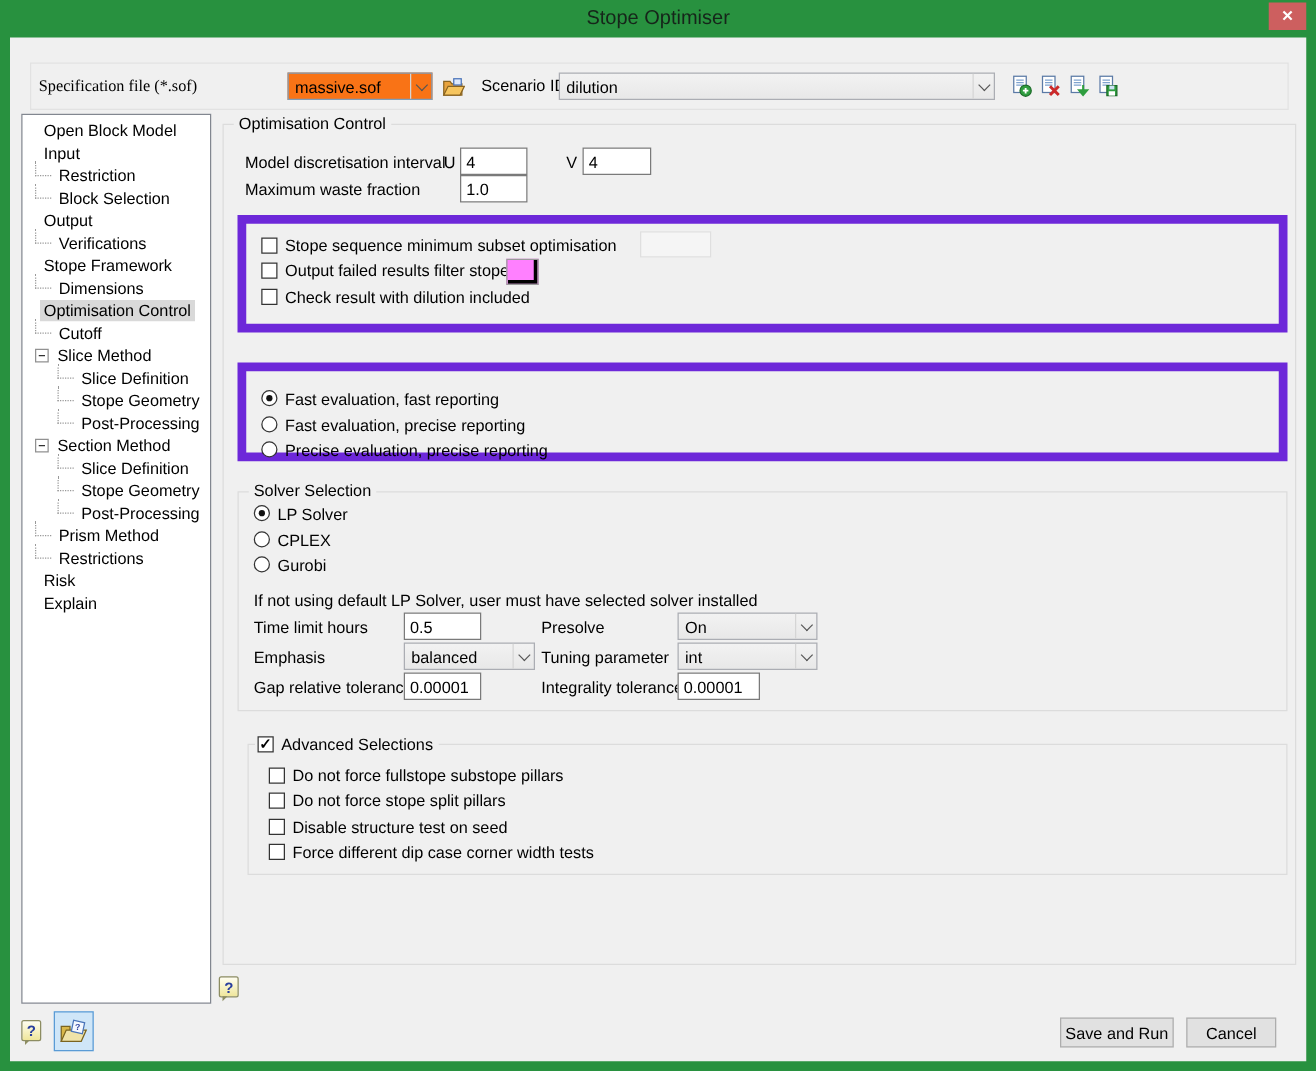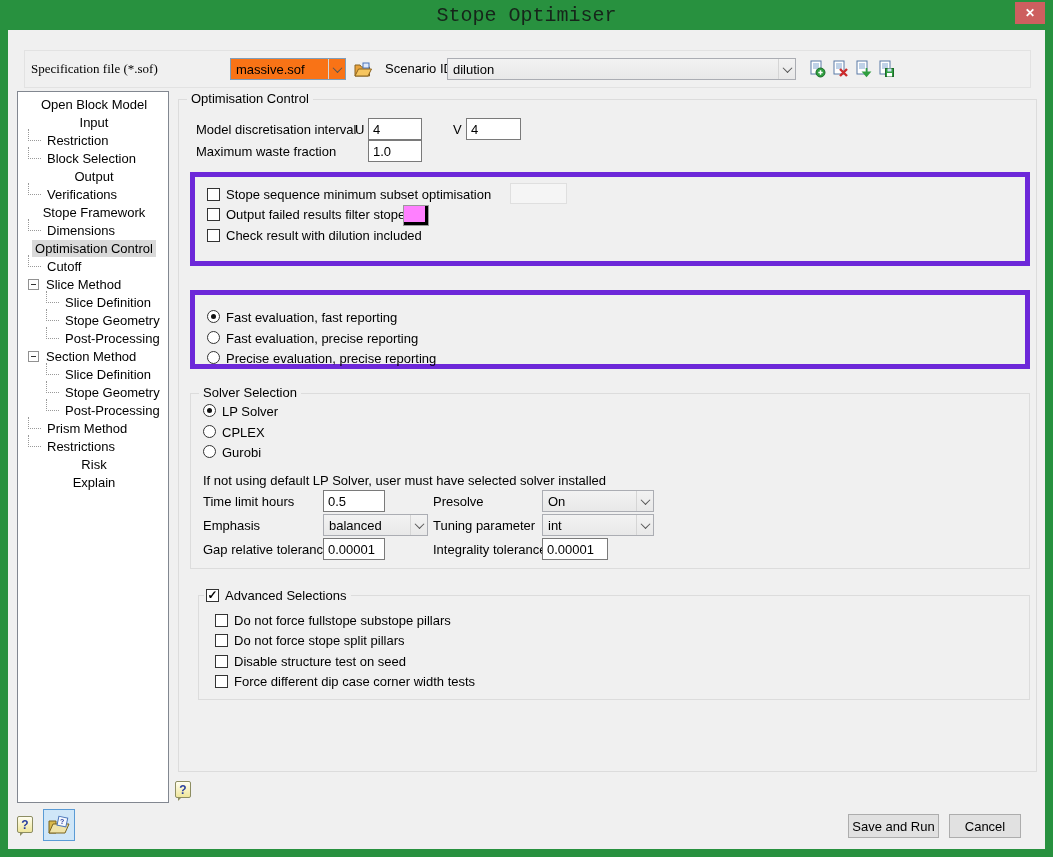--- a/index.html
+++ b/index.html
@@ -1,48 +1,48 @@
 <!DOCTYPE html>
 <html><head>
 <meta charset="utf-8">
 <style>
   * { box-sizing: border-box; margin: 0; padding: 0; }
   body { font-family: "Liberation Sans", sans-serif; background:#555; }
   .window { position:relative; width:1053px; height:857px; background:#28913f; outline:1px solid #17702c; overflow:hidden; }
   .titlebar { position:absolute; left:0; top:0; width:100%; height:30px; display:flex; align-items:center; justify-content:center; }
-  .title { font-size:20px; color:#16251a;font-family:Liberation Mono, monospace; }
+  .title { font-size:16px; color:#16251a; }
   .close-btn { position:absolute; top:2px; right:8px; width:30px; height:22px; background:#cd5f5f; color:#fff; font-size:12px; font-weight:bold; display:flex; align-items:center; justify-content:center; cursor:default; }
   .client { position:absolute; left:8px; top:30px; right:8px; bottom:8px; background:#f0f0f0; font-size:13px; color:#000; }
 
   
   .header-box { position:absolute; left:16px; top:20px; width:1007px; height:38px; border:1px solid #e2e2e2; }
   .hlabel { position:absolute; line-height:21px; }
   .combo { position:absolute; height:22px; border:1px solid #abadb3; background:linear-gradient(#f2f2f2,#e8e8e8); display:flex; align-items:center; }
   .combo.white { background:#f97316; border-color:#7f9db9; }
   .combo-val { flex:1; padding-left:5px; font-size:13px; overflow:hidden; white-space:nowrap; }
   .combo-btn { width:17px; height:100%; display:flex; align-items:center; justify-content:center; border-left:1px solid #d5d5d5; }
   .chev { width:7px; height:7px; border-right:1.5px solid #555; border-bottom:1.5px solid #555; transform:rotate(45deg) translate(-1px,-1px); }
   .icon-btn { position:absolute; width:18px; height:18px; cursor:default; }
 
   
   .tree-panel { position:absolute; left:9px; top:61px; width:152px; height:712px; background:#fff; border:1px solid #828790; padding-top:3px; overflow:hidden; }
   .tree-row { display:flex; align-items:center; height:18px; font-size:13px; white-space:nowrap; cursor:default; }
-  .tree-row.lvl0 { padding-left:2px;justify-content:center; }
+  .tree-row.lvl0 { padding-left:14px; }
   .tree-row.lvl1 { padding-left:10px; }
   .tree-row.lvl2 { padding-left:28px; }
   .connector { display:inline-block; width:13px; height:12px; border-left:1px dotted #999; border-bottom:1px dotted #999; margin:-6px 3px 4px 0; }
   .expander { width:11px; height:11px; border:1px solid #919191; background:#fff; margin-right:4px; display:flex; align-items:center; justify-content:center; flex:none; }
   .expander::after { content:''; width:5px; height:1px; background:#333; }
   .tree-label { padding:0 3px; line-height:17px; }
   .tree-row.selected .tree-label { background:#d9d9d9; }
 
   
   .groupbox { position:absolute; border:1px solid #dcdcdc; }
   .group-title { position:absolute; top:-9px; left:8px; background:#f0f0f0; padding:0 4px; font-size:13px; line-height:16px; }
-  .panel { position:absolute; border:5px solid #6d28d9; }
+  .panel { position:absolute; border:7px solid #6d28d9; }
   .flabel { position:absolute; line-height:21px; font-size:13px; }
   input.tb { position:absolute; height:22px; border:1px solid #7a7a7a; background:#fff; font-family:"Liberation Sans",sans-serif; font-size:13px; padding-left:4px; }
   input.tb.disabled { border-color:#dfdfdf; background:#f5f5f5; }
 
   .chk-row { display:flex; align-items:center; height:20.5px; cursor:default; }
   .chk { width:13px; height:13px; border:1px solid #333; background:#fff; margin-right:6px; flex:none; display:flex; align-items:center; justify-content:center; font-size:12px; font-weight:bold; line-height:11px; color:#000; }
   .rad-row { display:flex; height:20.5px; cursor:default; }
   .rad { width:13px; height:13px; border:1px solid #333; border-radius:50%; background:#fff; margin-right:6px; flex:none; position:relative; }
   .rad.on::after { content:''; position:absolute; left:3px; top:3px; width:5px; height:5px; border-radius:50%; background:#111; }
 

